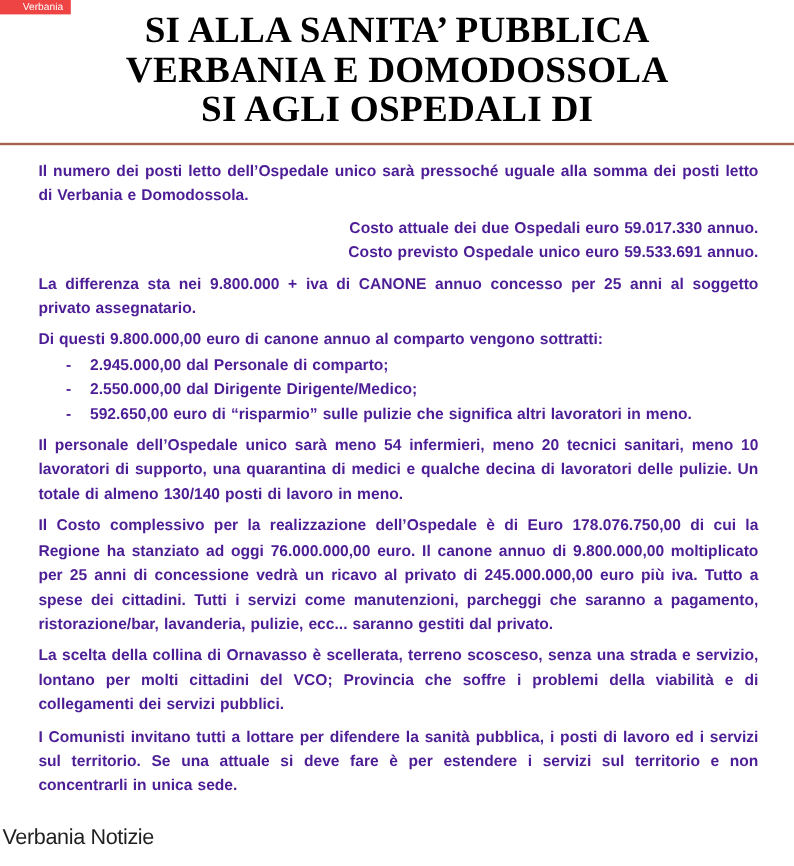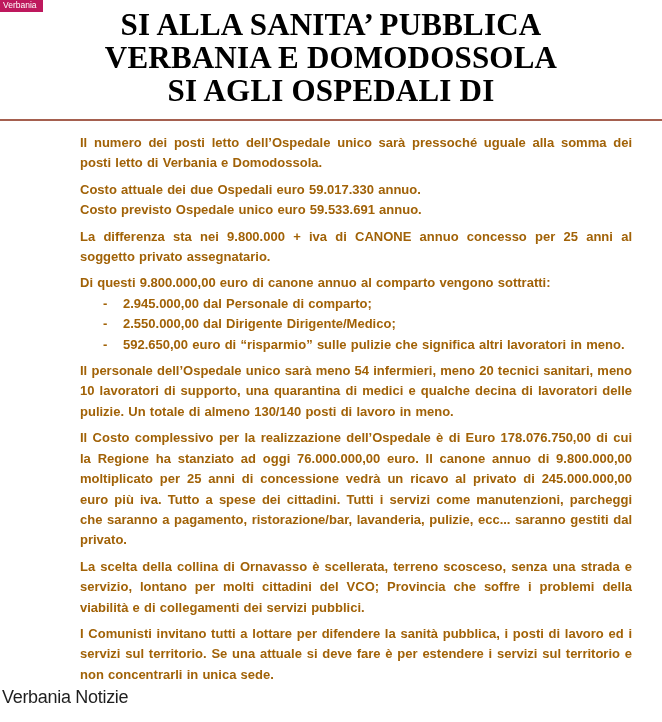--- a/index.html
+++ b/index.html
@@ -7,56 +7,55 @@
     position: relative;
     width: 662px;
     height: 722px;
     background: #ffffff;
     overflow: hidden;
     font-family: "Liberation Sans", sans-serif;
   }
   .badge {
     position: absolute;
     left: 0; top: 0;
-    background: #be185d;
+    background: #ef4444;
     color: #ffffff;
     font: 400 8.5px/11px "Liberation Sans", sans-serif;
-    padding: 0 6px 1px 3px;
+    padding: 0 6px 1px 19px;
     z-index: 3;
   }
   .title {
     margin: 8px 0 12px 0;
     text-align: center;
     color: #000000;
     font-family: "Liberation Serif", serif;
     font-weight: bold;
     font-size: 31px;
     line-height: 33px;
     letter-spacing: 0.2px;
   }
   .title .tline { display: block; }
   .rule {
     height: 2px;
     background: #a5604f;
     margin-top: 4px;
   }
   .content {
     padding: 12px 30px 0 32px;
-    color: #a16207;
+    color: #4c1d95;
     font-family: "Liberation Sans", sans-serif;
     font-weight: 700;
     font-size: 13px;
     line-height: 20.4px;
     text-align: justify;
     word-spacing: 0.6px;
-    margin-left: 48px;
   }
   .content p { margin: 0 0 6px 0; }
   .content p.tight { margin-bottom: 0; }
-  .centered { text-align: left; margin: 0 0 6px 0; }
+  .centered { text-align: right; margin: 0 0 6px 0; }
   .list { margin: 0 0 6px 0; padding-left: 23px; }
   .list .li { display: flex; }
   .list .marker { width: 20px; flex: 0 0 20px; }
   .list .li-text { flex: 1; text-align: justify; }
   .watermark {
     position: absolute;
     left: 2px; bottom: 16px;
     font: 400 18px/18px "Liberation Sans", sans-serif;
     color: #1f1f1f;
     letter-spacing: -0.3px;

